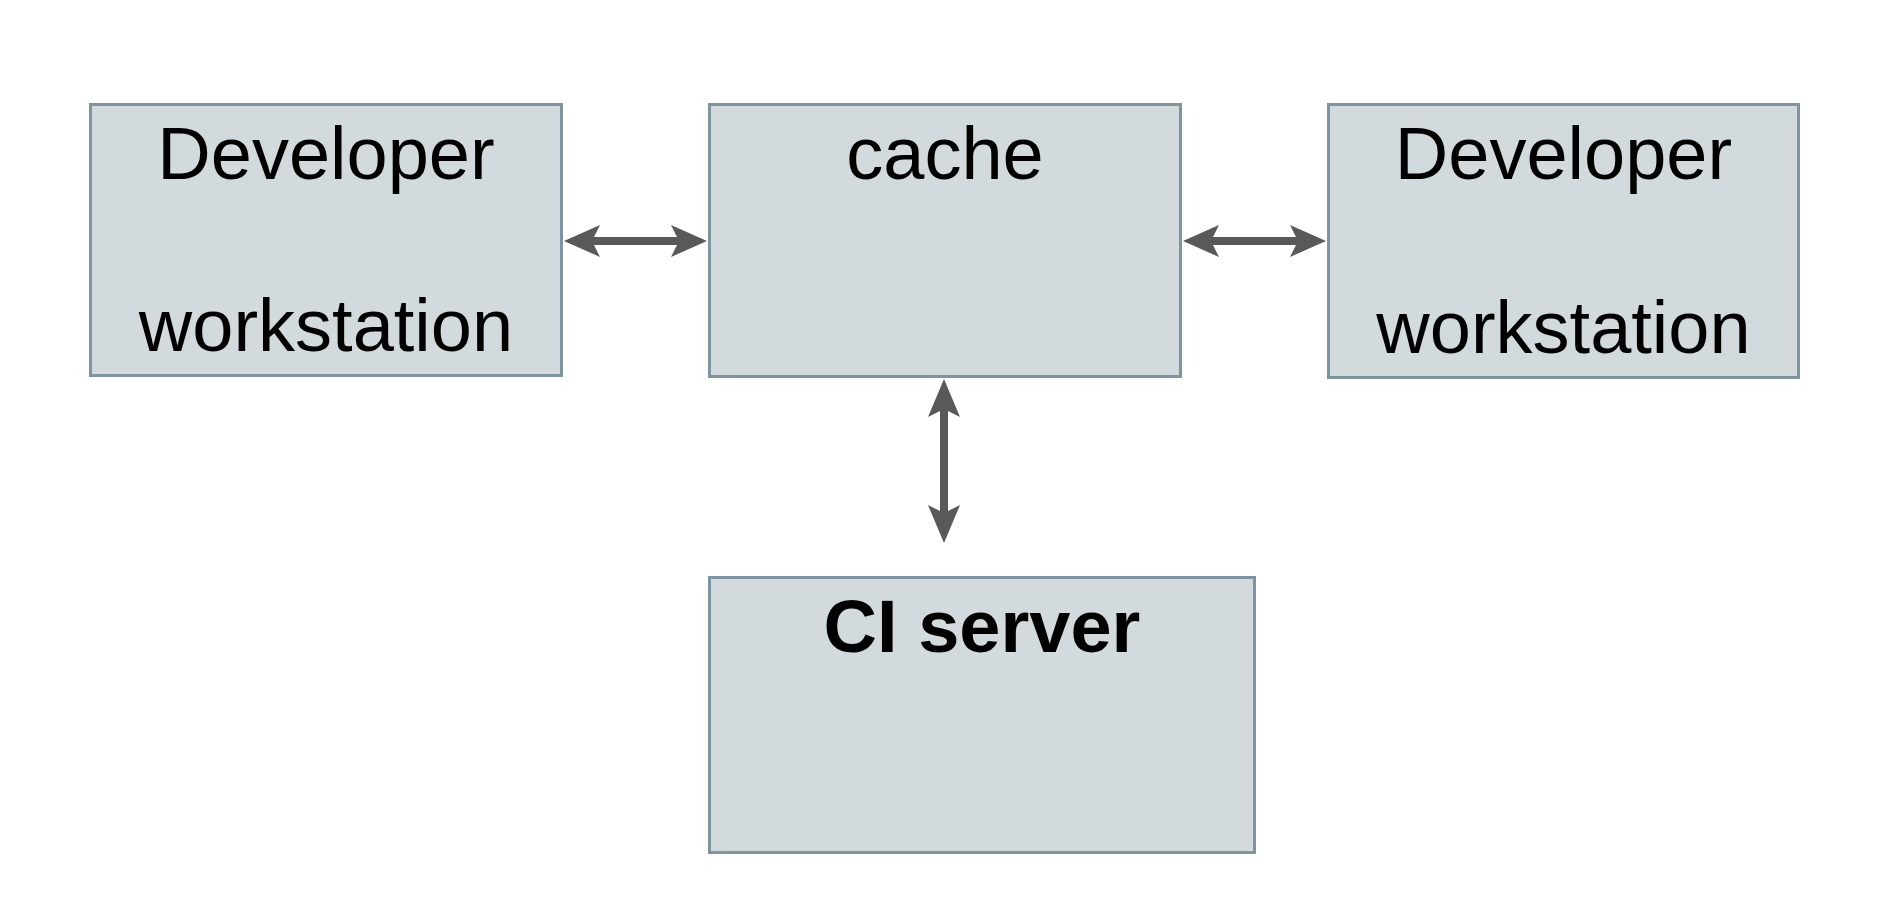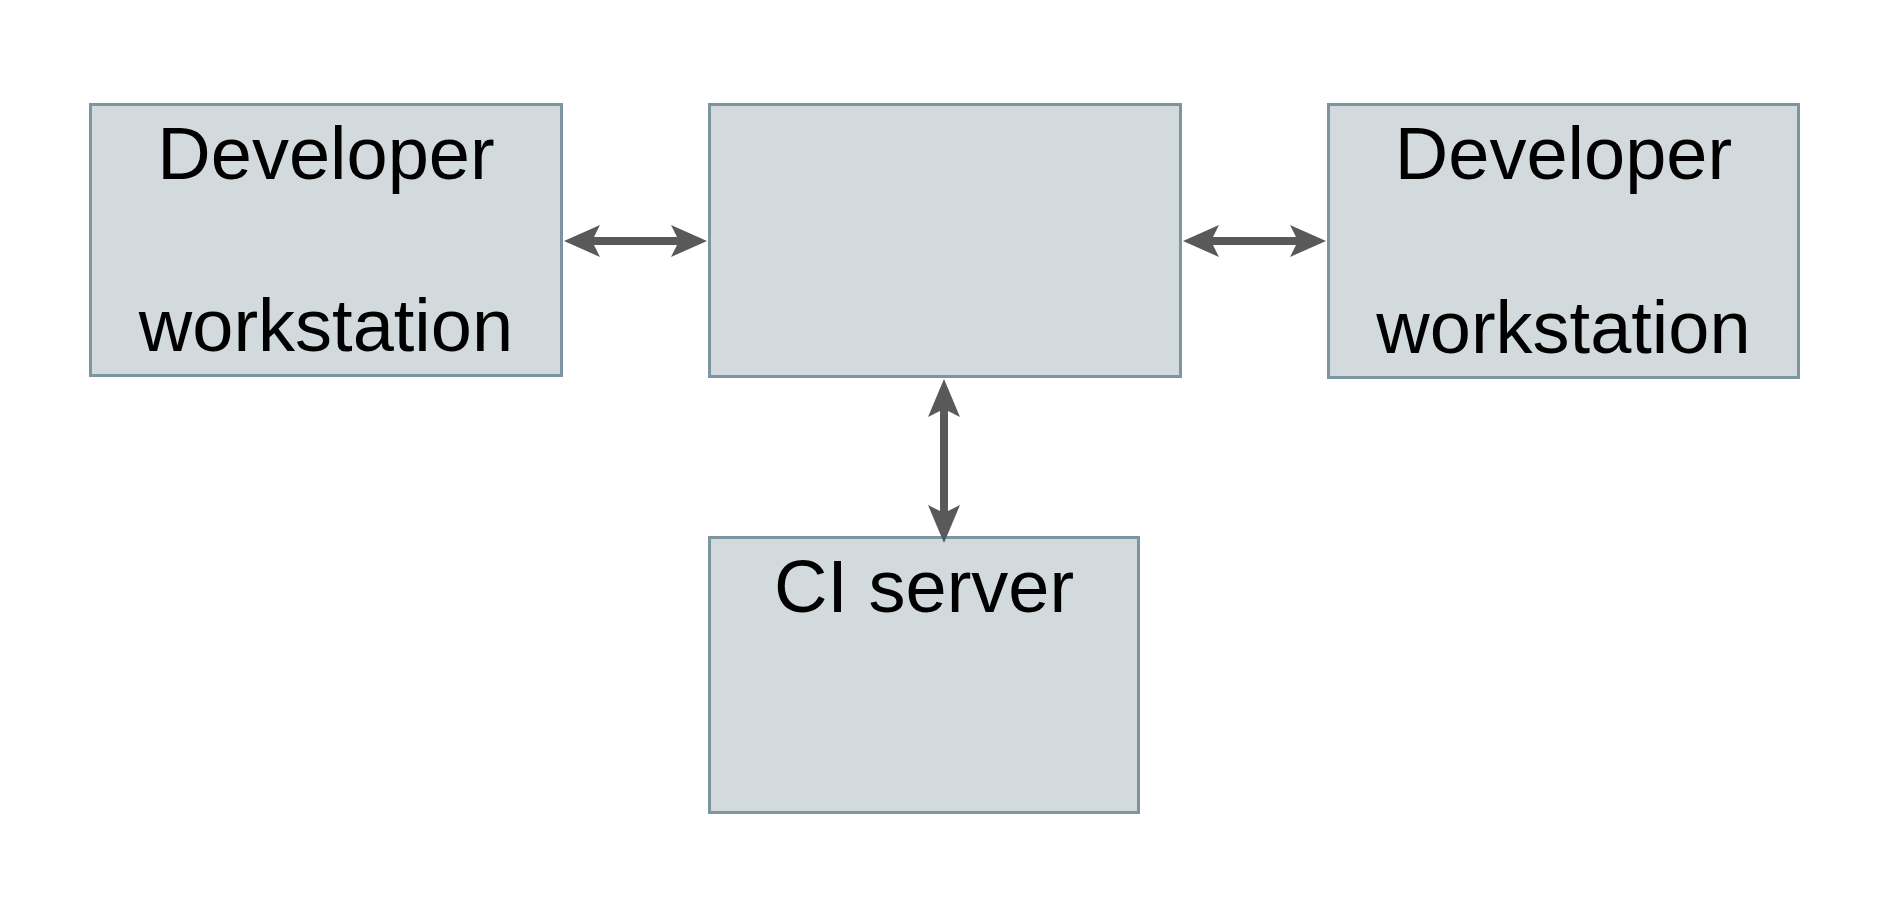--- a/index.html
+++ b/index.html
@@ -34,39 +34,40 @@
     text-align: center;
     color: var(--text);
     font-size: 74px;
     line-height: 96px;
     letter-spacing: 0;
   }
   .node .line { display: block; white-space: nowrap; }
   #box-dev-left   { left: 89px;   top: 103px; width: 474px; height: 274px; }
   #box-shared     { left: 708px;  top: 103px; width: 474px; height: 275px; }
   #box-dev-right  { left: 1327px; top: 103px; width: 473px; height: 276px; }
-  #box-ci         { left: 708px;  top: 536px; width: 432px; height: 278px; }
+  #box-ci         { left: 708px;  top: 576px; width: 548px; height: 278px; font-weight: bold; }
   .arrow-svg { position: absolute; display: block; }
   #arrow-left     { left: 563px;  top: 211px; }
   #arrow-right    { left: 1182px; top: 211px; }
   #arrow-vertical { left: 914px;  top: 378px; }
   .arrow-shape { fill: var(--arrow); stroke: none; }
   .arrow-shaft { stroke: var(--arrow); stroke-width: 8; }
 </style>
 </head>
 <body>
 
 <div class="canvas">
 
   <div class="node" id="box-dev-left">
     <span class="line">Developer</span>
     <span class="line">workstation</span>
   </div>
 
   <div class="node" id="box-shared">
+    <span class="line">cache</span>
   </div>
 
   <div class="node" id="box-dev-right">
     <span class="line">Developer</span>
     <span class="line">workstation</span>
   </div>
 
   <div class="node" id="box-ci">
     <span class="line">CI server</span>
   </div>

